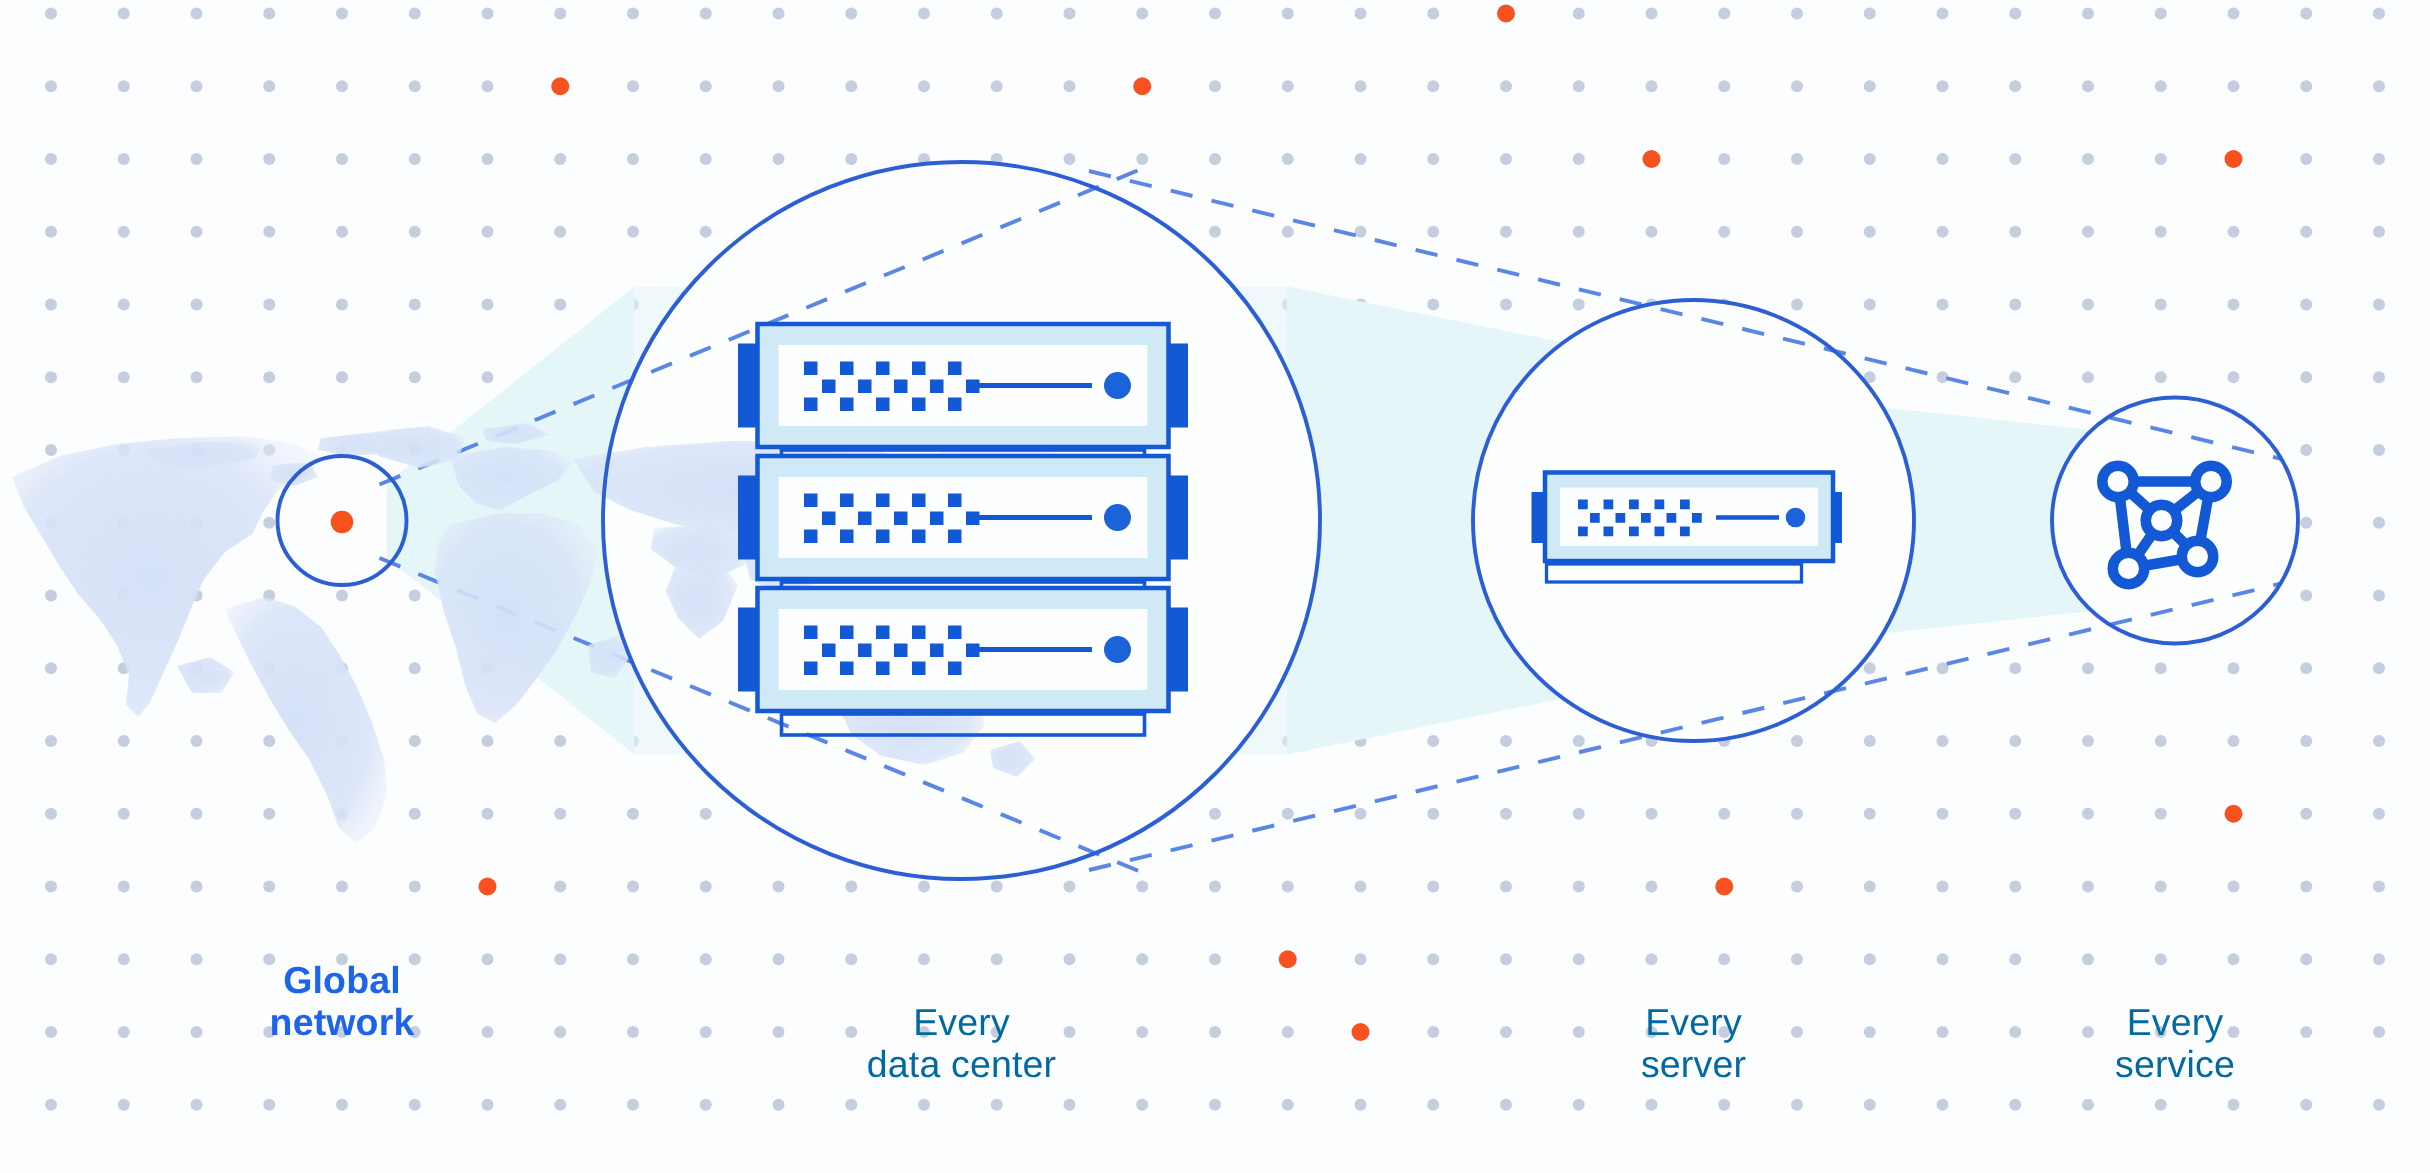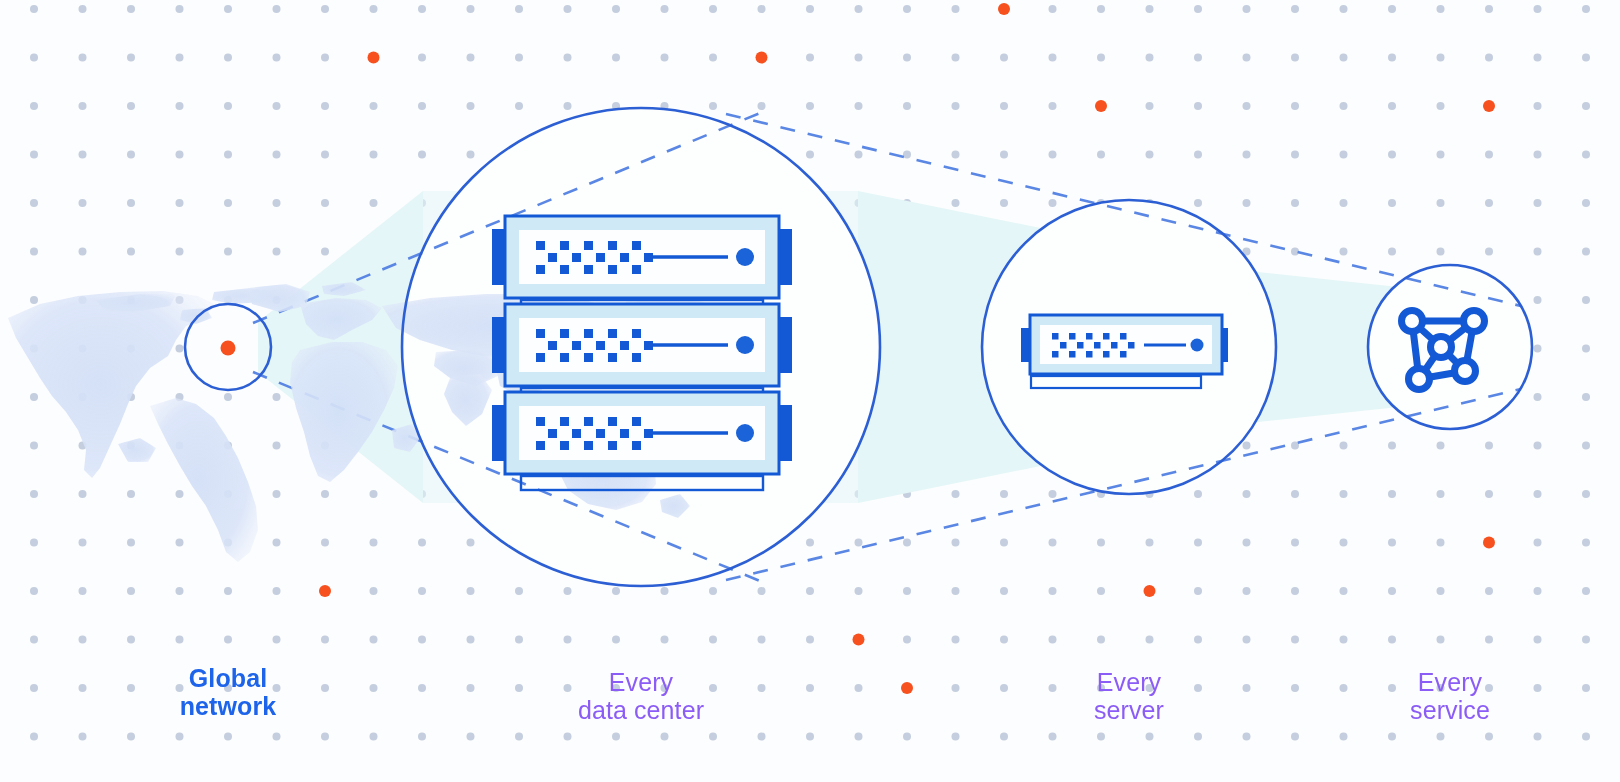--- a/index.html
+++ b/index.html
@@ -26,21 +26,21 @@
   .label {
     position: absolute;
     text-align: center;
     font-size: 25px;
     line-height: 1.12;
     font-weight: 400;
     letter-spacing: 0.1px;
     white-space: pre-line;
     user-select: none;
   }
-  .label-dark { color: #8b5cf6; }
+  .label-dark { color: #0369a1; }
   .label-blue { color: #1d64ea; font-weight: 700; }
 </style>
 </head>
 <body>
 
 <div id="stage">
 
   <svg id="scene" viewBox="0 0 1620 782" xmlns="http://www.w3.org/2000/svg">
     <defs>
       <clipPath id="globeClip">
@@ -801,21 +801,21 @@
         <circle cx="1489.0" cy="106.0" r="6" fill="#f6511f"></circle>
         <circle cx="228.0" cy="348.5" r="6" fill="#f6511f"></circle>
         <circle cx="1489.0" cy="542.5" r="6" fill="#f6511f"></circle>
         <circle cx="325.0" cy="591.0" r="6" fill="#f6511f"></circle>
         <circle cx="1149.5" cy="591.0" r="6" fill="#f6511f"></circle>
         <circle cx="858.5" cy="639.5" r="6" fill="#f6511f"></circle>
         <circle cx="907.0" cy="688.0" r="6" fill="#f6511f"></circle>
       </g>
   </svg>
 
-  <div class="label label-blue" style="left:128px; top:664px; width:200px;">Global
+  <div class="label label-blue" style="left:128px; top:640px; width:200px;">Global
 network</div>
 
   <div class="label label-dark" style="left:521px; top:668px; width:240px;">Every
 data center</div>
 
   <div class="label label-dark" style="left:1029px; top:668px; width:200px;">Every
 server</div>
 
   <div class="label label-dark" style="left:1350px; top:668px; width:200px;">Every
 service</div>

